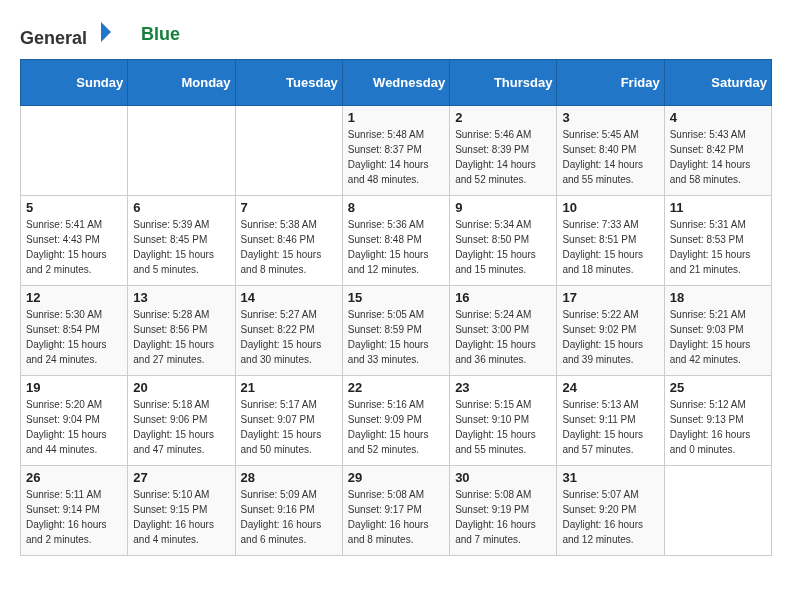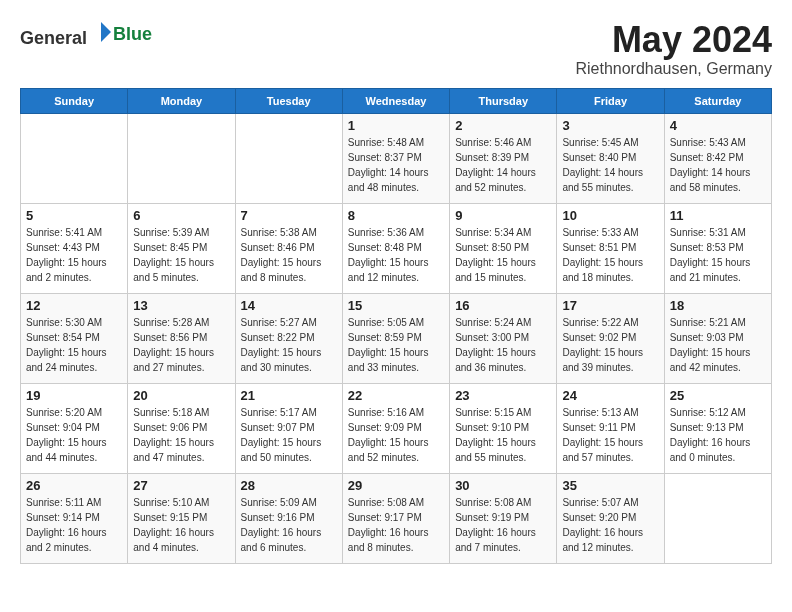--- a/index.html
+++ b/index.html
@@ -12,20 +12,21 @@
     }
     .header {
       display: flex;
       justify-content: space-between;
       align-items: flex-start;
       margin-bottom: 10px;
     }
     .logo {
       display: flex;
       align-items: center;
+      gap: 28px;
     }
     .logo-text-general {
       font-size: 18px;
       font-weight: bold;
       color: #333;
     }
     .logo-text-blue {
       font-size: 18px;
       font-weight: bold;
       color: #15803d;
@@ -49,24 +50,24 @@
       color: #444;
     }
     table {
       width: 100%;
       border-collapse: collapse;
       table-layout: fixed;
     }
     thead th {
       background-color: #2176c7;
       color: #fff;
-      font-size: 11px;
-      font-weight: bold;
-      padding: 6px 4px;
-      text-align: center;
+      font-size: 13px;
+      font-weight: bold;
+      padding: 15px 4px;
+      text-align: right;
       border: 1px solid #1a5fa0;
     }
     tbody td {
       vertical-align: top;
       border: 1px solid #ccc;
       padding: 4px 5px;
       font-size: 10.5px;
       color: #222;
       height: 90px;
       background: #fff;
@@ -95,24 +96,20 @@
 <div class="header">
   <div class="logo">
     <div>
       <span class="logo-text-general">General</span><svg class="logo-icon" viewBox="0 0 24 24">
           <polygon points="12,2 22,12 12,22" fill="#2176c7"></polygon>
         </svg>
     </div>
     <div>
       <span class="logo-text-blue">Blue</span>
     </div>
-  </div>
-  <div class="title-block">
-    <div class="month-year">May 2024</div>
-    <div class="location">Riethnordhausen, Germany</div>
   </div>
 </div>
 
 <table>
   <thead>
     <tr>
       <th>Sunday</th>
       <th>Monday</th>
       <th>Tuesday</th>
       <th>Wednesday</th>
@@ -186,21 +183,21 @@
         </td>
         <td>
           <span class="day-number">9</span>
           <div class="day-info">Sunrise: 5:34 AM</div>
           <div class="day-info">Sunset: 8:50 PM</div>
           <div class="day-info">Daylight: 15 hours</div>
           <div class="day-info">and 15 minutes.</div>
         </td>
         <td>
           <span class="day-number">10</span>
-          <div class="day-info">Sunrise: 5:33 AM</div>
+          <div class="day-info">Sunrise: 7:33 AM</div>
           <div class="day-info">Sunset: 8:51 PM</div>
           <div class="day-info">Daylight: 15 hours</div>
           <div class="day-info">and 18 minutes.</div>
         </td>
         <td>
           <span class="day-number">11</span>
           <div class="day-info">Sunrise: 5:31 AM</div>
           <div class="day-info">Sunset: 8:53 PM</div>
           <div class="day-info">Daylight: 15 hours</div>
           <div class="day-info">and 21 minutes.</div>
@@ -338,21 +335,21 @@
           <div class="day-info">and 8 minutes.</div>
         </td>
         <td>
           <span class="day-number">30</span>
           <div class="day-info">Sunrise: 5:08 AM</div>
           <div class="day-info">Sunset: 9:19 PM</div>
           <div class="day-info">Daylight: 16 hours</div>
           <div class="day-info">and 7 minutes.</div>
         </td>
         <td>
-          <span class="day-number">35</span>
+          <span class="day-number">31</span>
           <div class="day-info">Sunrise: 5:07 AM</div>
           <div class="day-info">Sunset: 9:20 PM</div>
           <div class="day-info">Daylight: 16 hours</div>
           <div class="day-info">and 12 minutes.</div>
         </td>
         <td class="empty-cell"></td>
       </tr>
     </tbody>
 </table>
 

